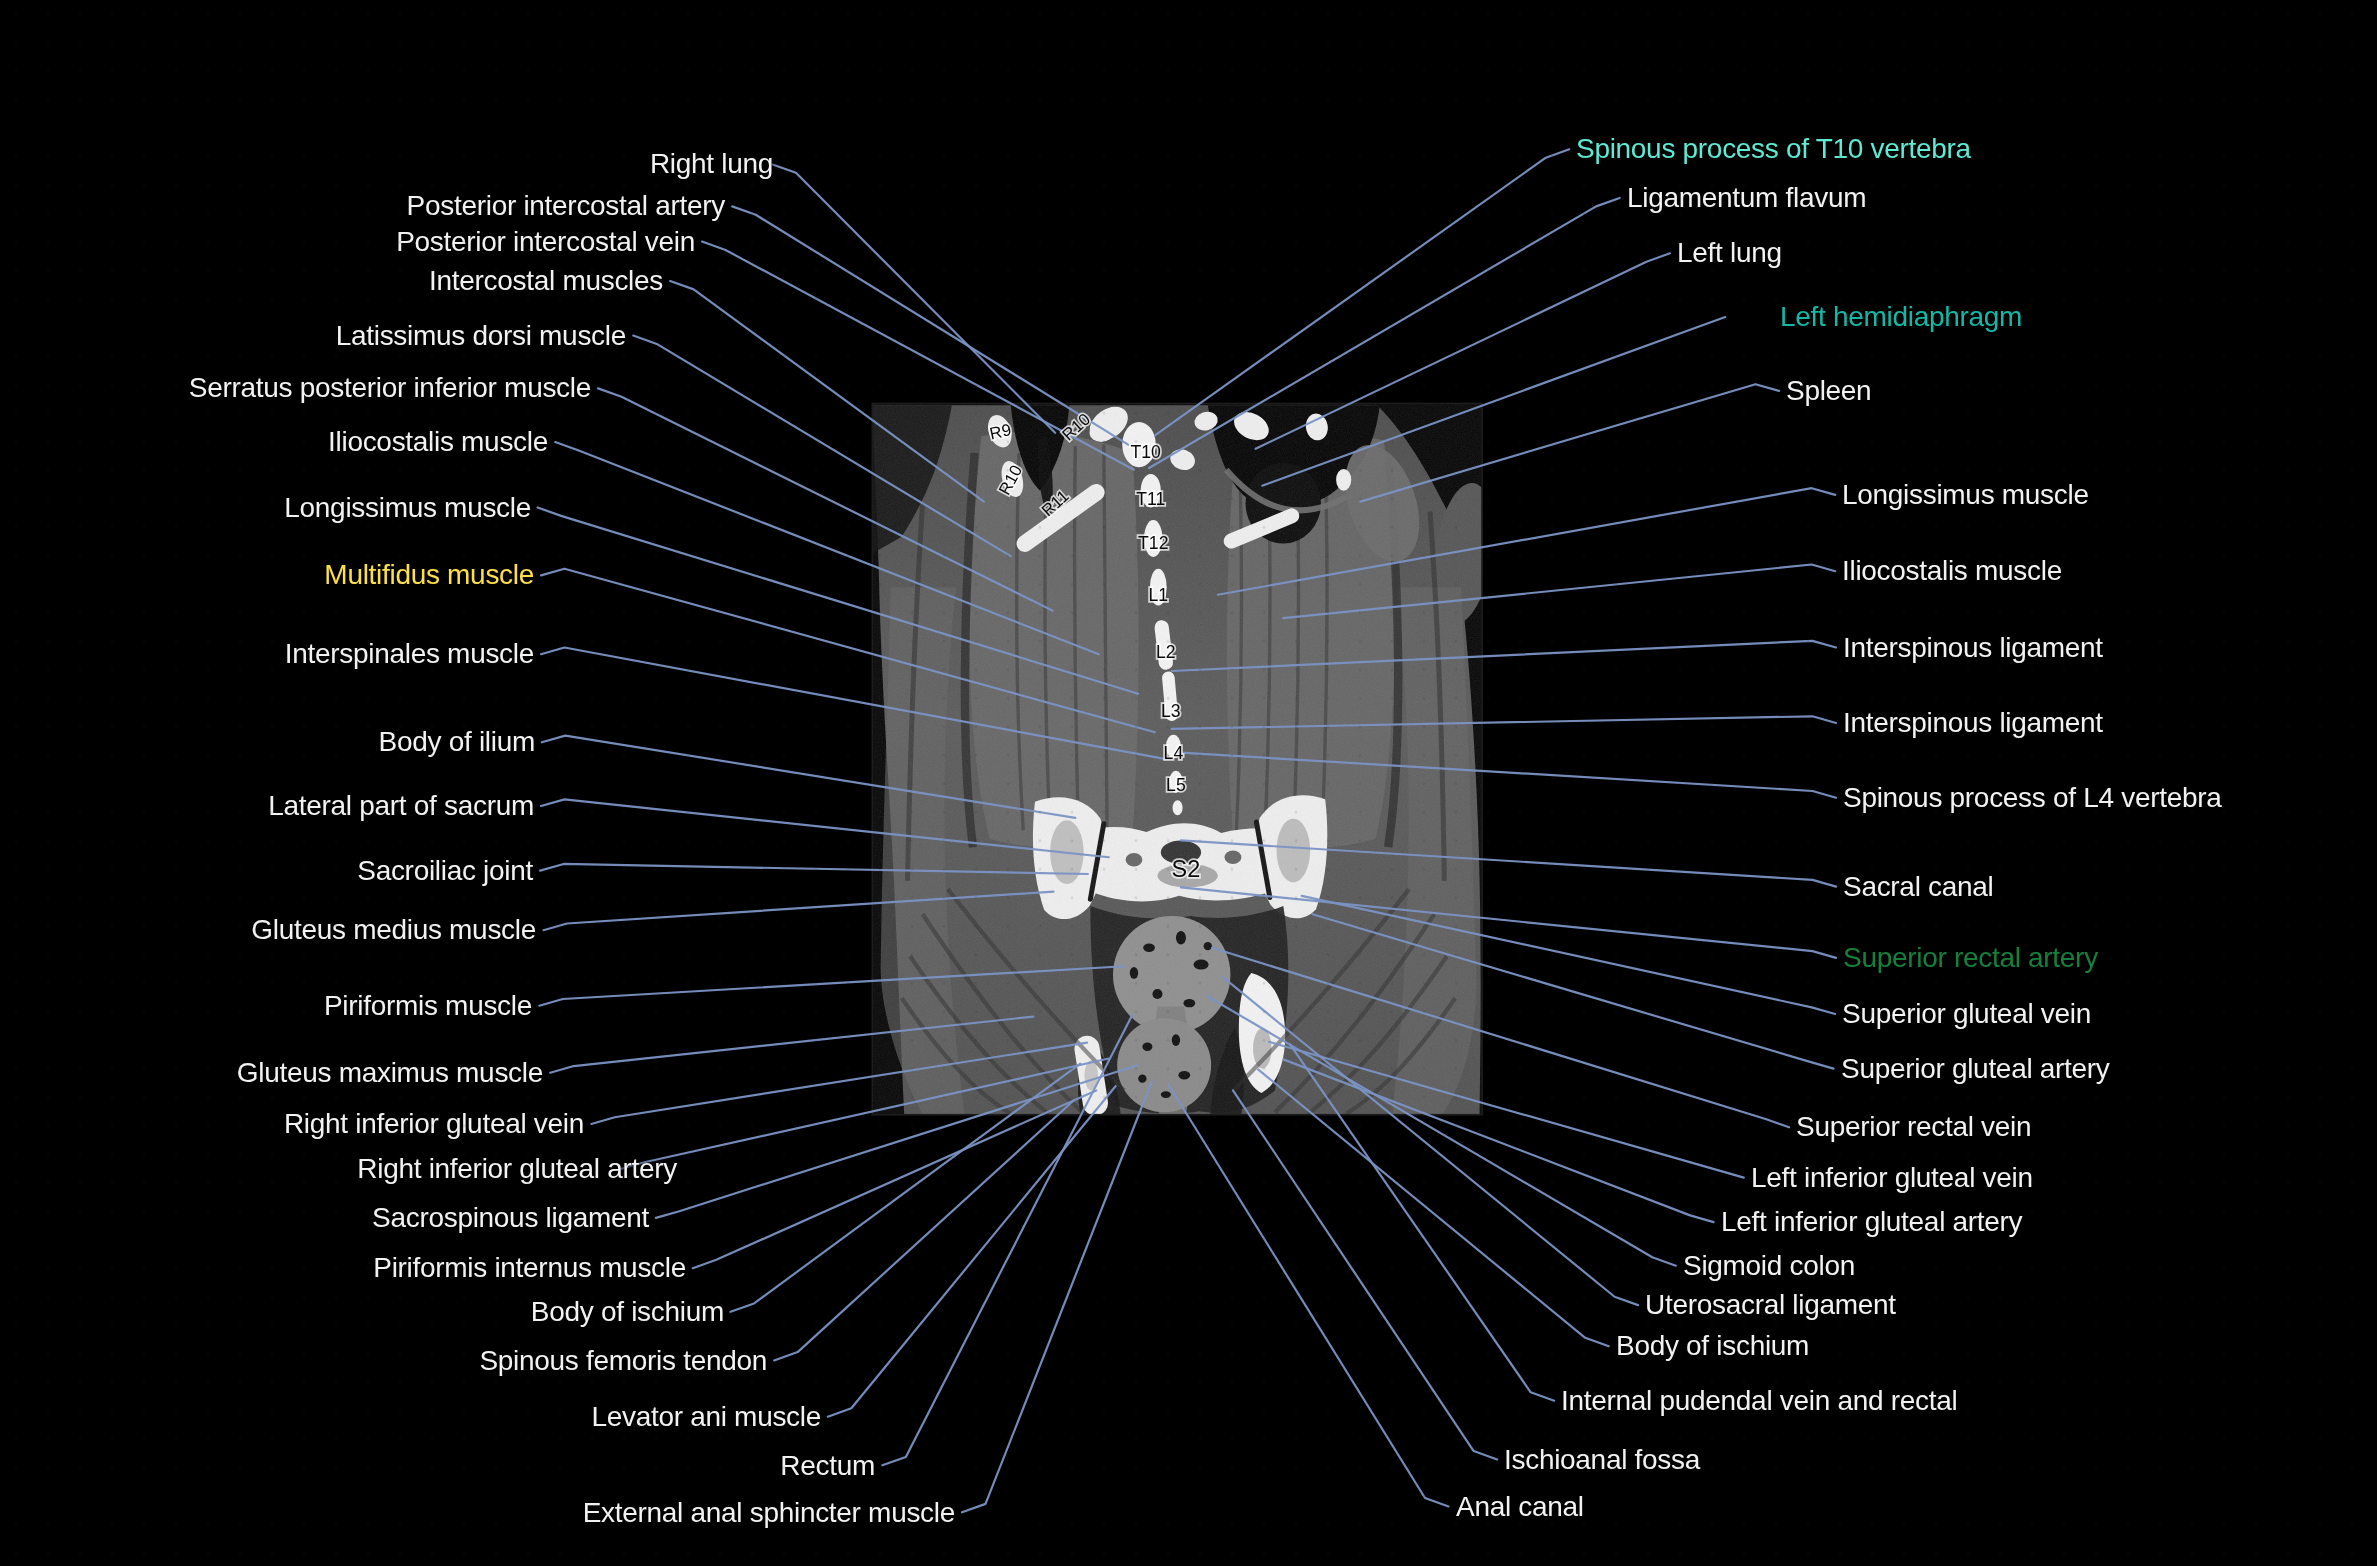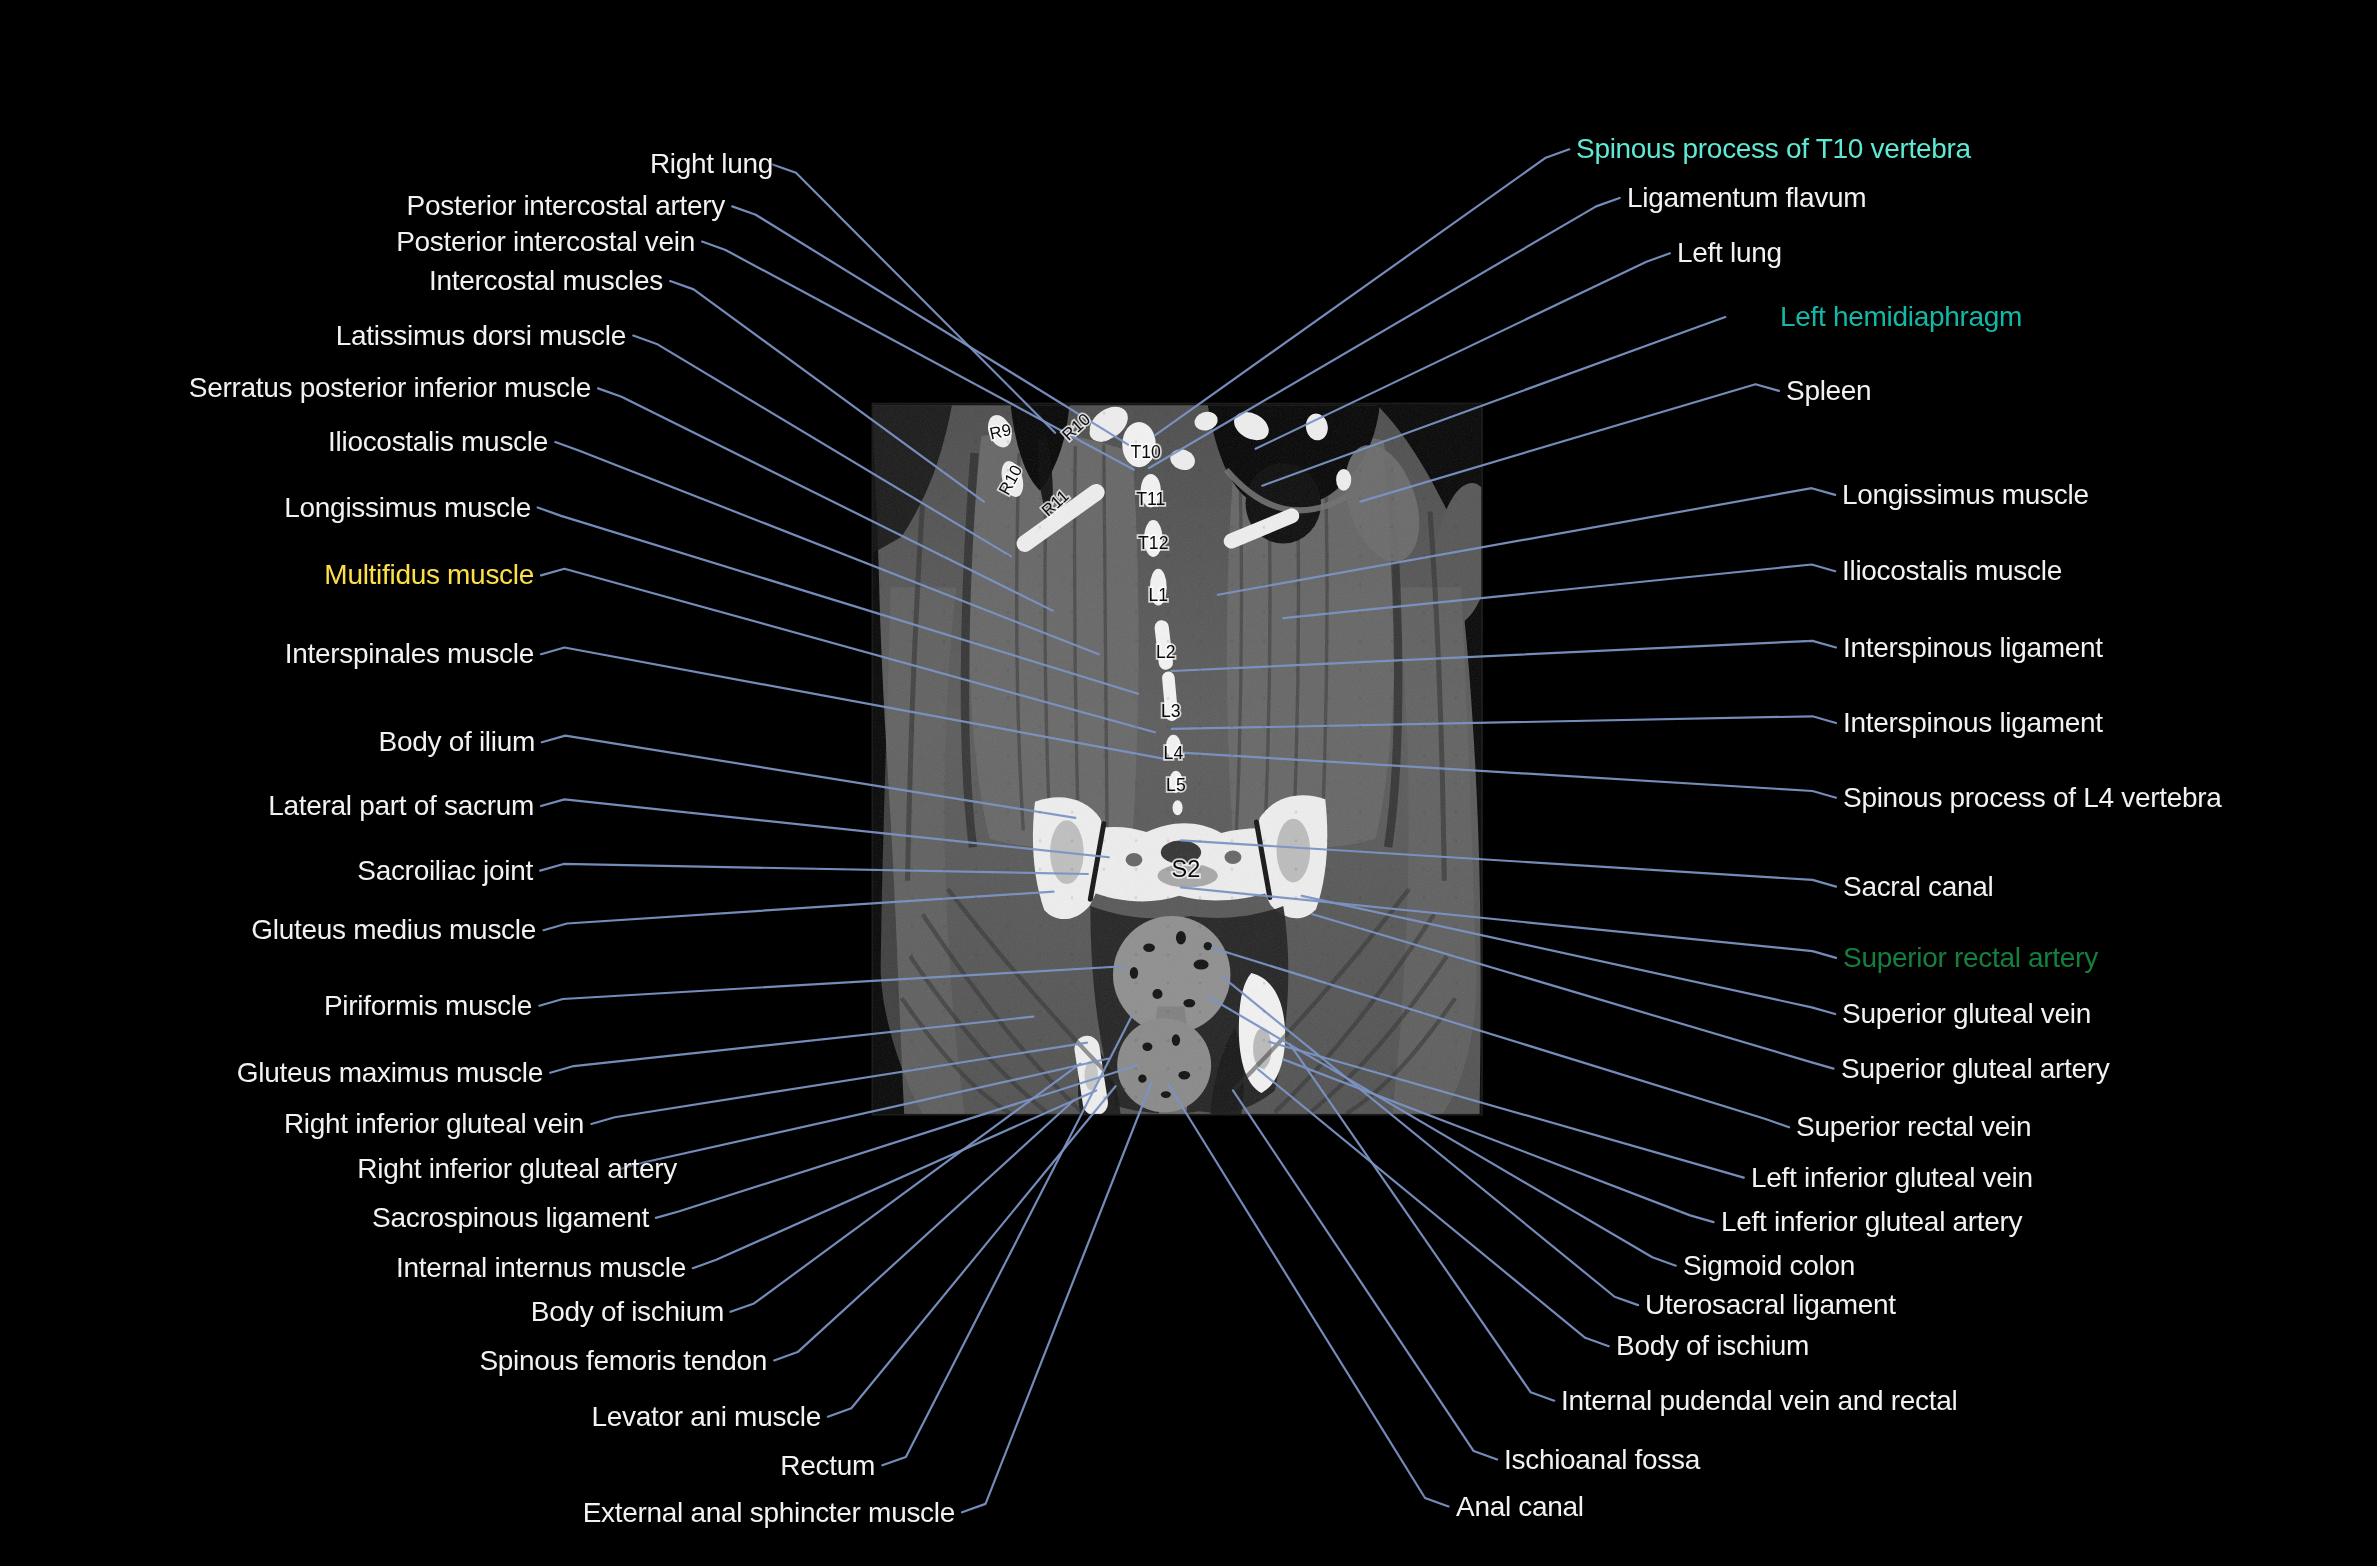--- a/index.html
+++ b/index.html
@@ -247,21 +247,21 @@
       <div class="label left" style="color: rgb(242, 242, 242); right: 1843px; top: 654px;">Interspinales muscle</div>
       <div class="label left" style="color: rgb(242, 242, 242); right: 1842px; top: 742px;">Body of ilium</div>
       <div class="label left" style="color: rgb(242, 242, 242); right: 1843px; top: 806px;">Lateral part of sacrum</div>
       <div class="label left" style="color: rgb(242, 242, 242); right: 1844px; top: 871px;">Sacroiliac joint</div>
       <div class="label left" style="color: rgb(242, 242, 242); right: 1841px; top: 930px;">Gluteus medius muscle</div>
       <div class="label left" style="color: rgb(242, 242, 242); right: 1845px; top: 1006px;">Piriformis muscle</div>
       <div class="label left" style="color: rgb(242, 242, 242); right: 1834px; top: 1073px;">Gluteus maximus muscle</div>
       <div class="label left" style="color: rgb(242, 242, 242); right: 1793px; top: 1124px;">Right inferior gluteal vein</div>
       <div class="label left" style="color: rgb(242, 242, 242); right: 1700px; top: 1169px;">Right inferior gluteal artery</div>
       <div class="label left" style="color: rgb(242, 242, 242); right: 1728px; top: 1218px;">Sacrospinous ligament</div>
-      <div class="label left" style="color: rgb(242, 242, 242); right: 1691px; top: 1268px;">Internal internus muscle</div>
+      <div class="label left" style="color: rgb(242, 242, 242); right: 1691px; top: 1268px;">Piriformis internus muscle</div>
       <div class="label left" style="color: rgb(242, 242, 242); right: 1653px; top: 1312px;">Body of ischium</div>
       <div class="label left" style="color: rgb(242, 242, 242); right: 1610px; top: 1361px;">Spinous femoris tendon</div>
       <div class="label left" style="color: rgb(242, 242, 242); right: 1556px; top: 1417px;">Levator ani muscle</div>
       <div class="label left" style="color: rgb(242, 242, 242); right: 1502px; top: 1466px;">Rectum</div>
       <div class="label left" style="color: rgb(242, 242, 242); right: 1422px; top: 1513px;">External anal sphincter muscle</div>
       <div class="label right" style="color: #5eead4; left: 1576px; top: 149px;">Spinous process of T10 vertebra</div>
       <div class="label right" style="color: rgb(242, 242, 242); left: 1627px; top: 198px;">Ligamentum flavum</div>
       <div class="label right" style="color: rgb(242, 242, 242); left: 1677px; top: 253px;">Left lung</div>
       <div class="label right" style="color: #14b8a6; left: 1732px; top: 317px; margin-left: 48px;">Left hemidiaphragm</div>
       <div class="label right" style="color: rgb(242, 242, 242); left: 1786px; top: 391px;">Spleen</div>

